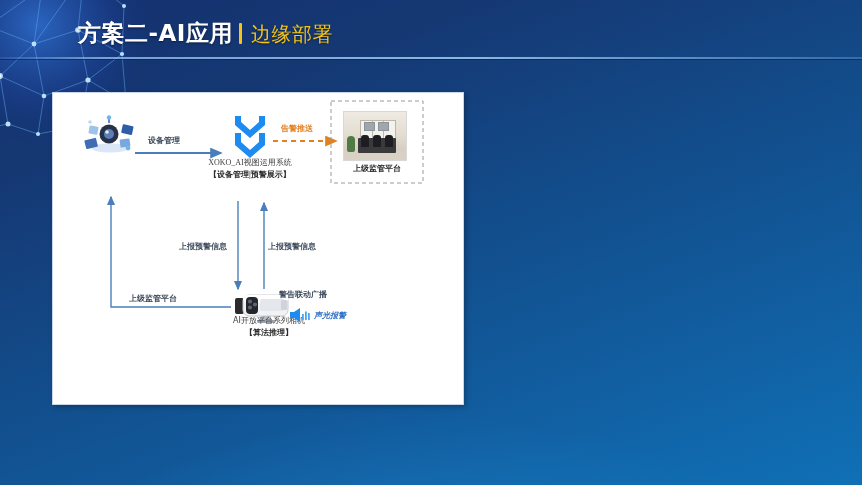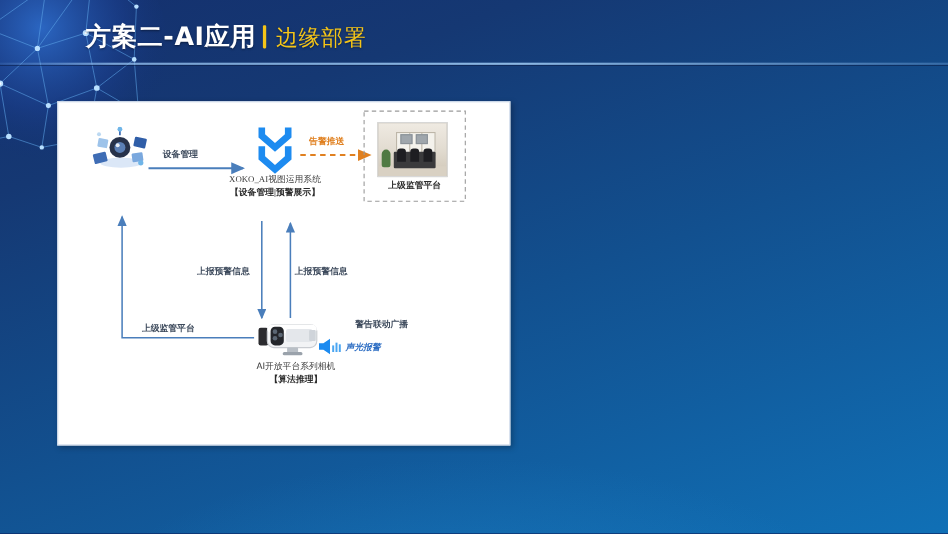--- a/index.html
+++ b/index.html
@@ -231,39 +231,39 @@
           <rect x="13" y="7" width="12" height="17" rx="4" fill="#24262b"></rect>
           <circle cx="17" cy="11.5" r="2.1" fill="#5b6673"></circle>
           <circle cx="17" cy="17.5" r="2.1" fill="#5b6673"></circle>
           <circle cx="22" cy="14.5" r="2.1" fill="#5b6673"></circle>
           <rect x="27" y="9" width="24" height="12" rx="2" fill="#e4e7eb"></rect>
           <rect x="48" y="10" width="6" height="10" rx="1" fill="#cfd4da"></rect>
           <rect x="28" y="26" width="10" height="5" rx="1" fill="#b9bfc6"></rect>
           <rect x="24" y="30" width="18" height="3" rx="1.5" fill="#9aa2ab"></rect>
         </svg>
       </div>
-      <div class="nlabel" style="left:146px;top:234px;width:140px;">
+      <div class="nlabel" style="left:146px;top:222px;width:140px;">
         <span>AI开放平台系列相机</span><br>
         <b>【算法推理】</b>
       </div>
 
       <div style="position:absolute;left:236px;top:214px;width:24px;height:16px;">
         <svg width="24" height="16" viewBox="0 0 24 16" aria-hidden="true">
           <path d="M1 5 L5 5 L11 1 L11 15 L5 11 L1 11 Z" fill="#1d8bf0"></path>
           <rect x="13" y="7" width="1.8" height="6" fill="#4aa6f2"></rect>
           <rect x="16" y="4.5" width="1.8" height="8.5" fill="#4aa6f2"></rect>
           <rect x="19" y="6" width="1.8" height="7" fill="#4aa6f2"></rect>
         </svg>
       </div>
       <div class="flabel blue" style="left:261px;top:217px;">声光报警</div>
 
       <div class="flabel" style="left:95px;top:42px;">设备管理</div>
       <div class="flabel orange" style="left:228px;top:30px;">告警推送</div>
       <div class="flabel" style="left:126px;top:148px;">上报预警信息</div>
       <div class="flabel" style="left:215px;top:148px;">上报预警信息</div>
       <div class="flabel" style="left:76px;top:200px;">上级监管平台</div>
-      <div class="flabel" style="left:226px;top:196px;margin-left:44px;">警告联动广播</div>
+      <div class="flabel" style="left:226px;top:196px;">警告联动广播</div>
 
     </div>
   </div>
 
 
 </div>
 
 </body></html>

